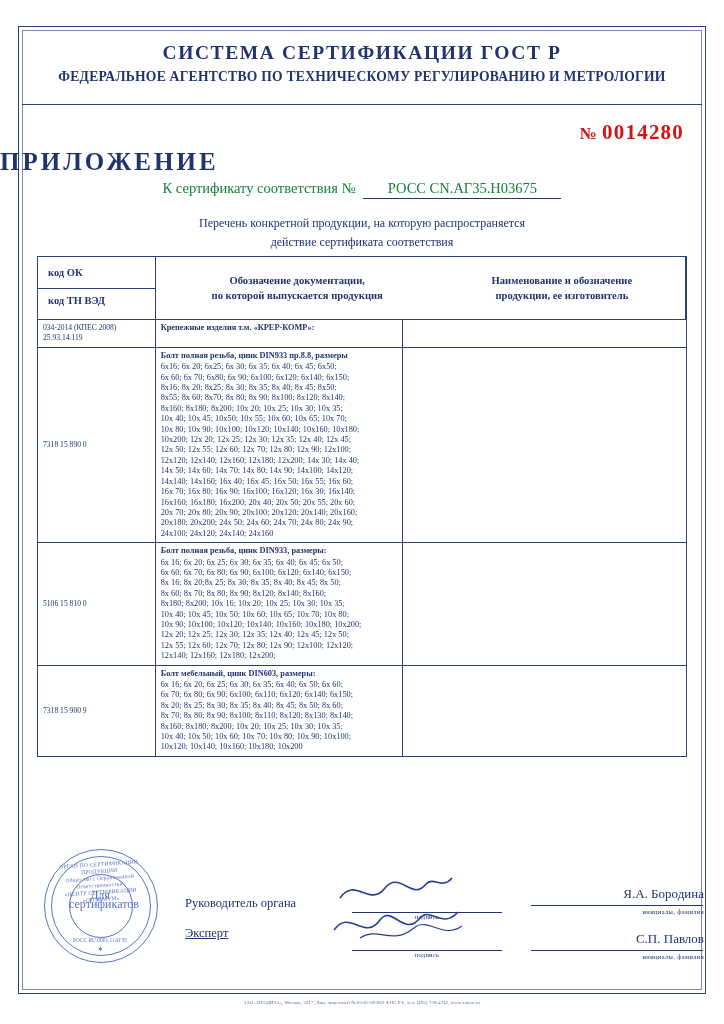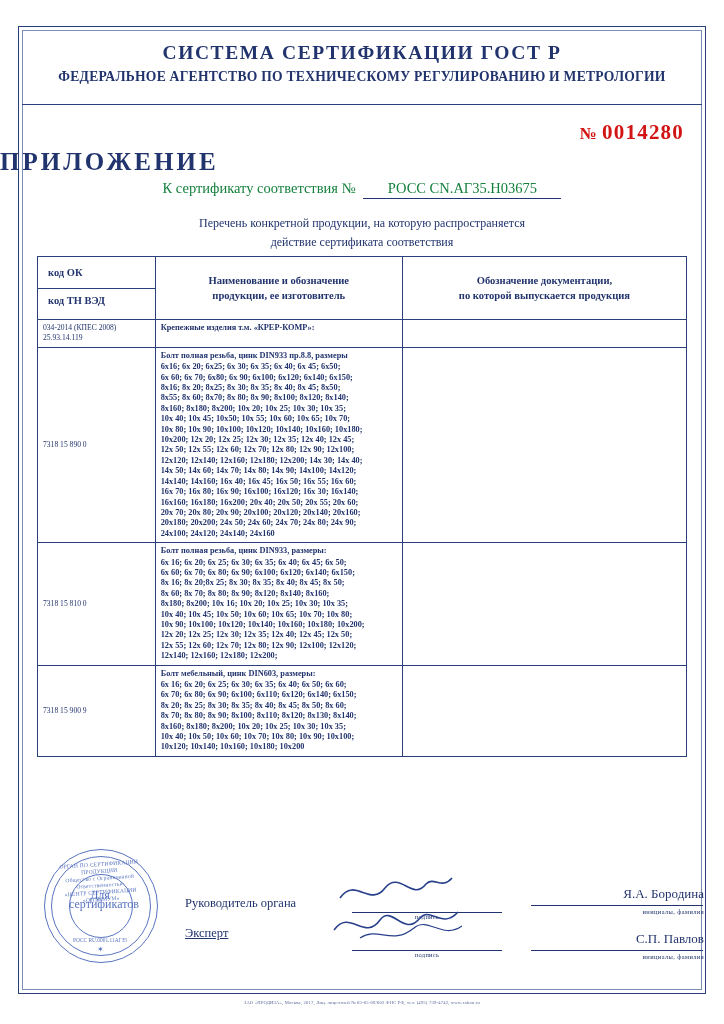--- a/index.html
+++ b/index.html
@@ -196,21 +196,21 @@
   }
   .td.col1 { font-size: 7.6px; position: relative; }
   .td.col1 .code-ok { display: block; }
   .td.col1 .code-tnved-mid {
     position: absolute;
     left: 5px;
     top: 50%;
     transform: translateY(-50%);
   }
   .prod-name { font-weight: bold; display: block; margin-bottom: 1px; }
-  .prod-sizes { display: block; white-space: pre-line; font-weight: bold; }
+  .prod-sizes { display: block; white-space: pre-line; }
 
   
   .sign-area {
     position: absolute;
     left: 37px;
     top: 846px;
     width: 650px;
     height: 120px;
   }
   .sign-left {
@@ -388,24 +388,24 @@
     <div>действие сертификата соответствия</div>
   </div>
 
   <div class="table">
     <div class="thead">
       <div class="th col1">
         <span class="ok">код ОК</span>
         <span class="mid-rule"></span>
         <span class="tnved">код ТН ВЭД</span>
       </div>
+      <div class="th col3" style="white-space: pre-line;">Обозначение документации,
+по которой выпускается продукция</div>
       <div class="th col2" style="white-space: pre-line;">Наименование и обозначение
 продукции, ее изготовитель</div>
-      <div class="th col3" style="white-space: pre-line;">Обозначение документации,
-по которой выпускается продукция</div>
     </div>
 
     <div class="trow">
       <div class="td col1">
         <span class="code-ok">034-2014 (КПЕС 2008)</span>
         <span class="code-ok">25.93.14.119</span>
       </div>
       <div class="td col2">
         <span class="prod-name">Крепежные изделия т.м. «КРЕР-КОМР»:</span>
         <span class="prod-sizes"></span>
@@ -435,21 +435,21 @@
 16х160; 16х180; 16х200; 20х 40; 20х 50; 20х 55; 20х 60;
 20х 70; 20х 80; 20х 90; 20х100; 20х120; 20х140; 20х160;
 20х180; 20х200; 24х 50; 24х 60; 24х 70; 24х 80; 24х 90;
 24х100; 24х120; 24х140; 24х160</span>
       </div>
       <div class="td col3"></div>
     </div>
 
     <div class="trow">
       <div class="td col1">
-        <span class="code-tnved-mid">7318 15 810 0</span>
+        <span class="code-tnved-mid">5106 15 810 0</span>
       </div>
       <div class="td col2">
         <span class="prod-name">Болт полная резьба, цинк DIN933, размеры:</span>
         <span class="prod-sizes">6х 16; 6х 20; 6х 25; 6х 30; 6х 35; 6х 40; 6х 45; 6х 50;
 6х 60; 6х 70; 6х 80; 6х 90; 6х100; 6х120; 6х140; 6х150;
 8х 16; 8х 20;8х 25; 8х 30; 8х 35; 8х 40; 8х 45; 8х 50;
 8х 60; 8х 70; 8х 80; 8х 90; 8х120; 8х140; 8х160;
 8х180; 8х200; 10х 16; 10х 20; 10х 25; 10х 30; 10х 35;
 10х 40; 10х 45; 10х 50; 10х 60; 10х 65; 10х 70; 10х 80;
 10х 90; 10х100; 10х120; 10х140; 10х160; 10х180; 10х200;

